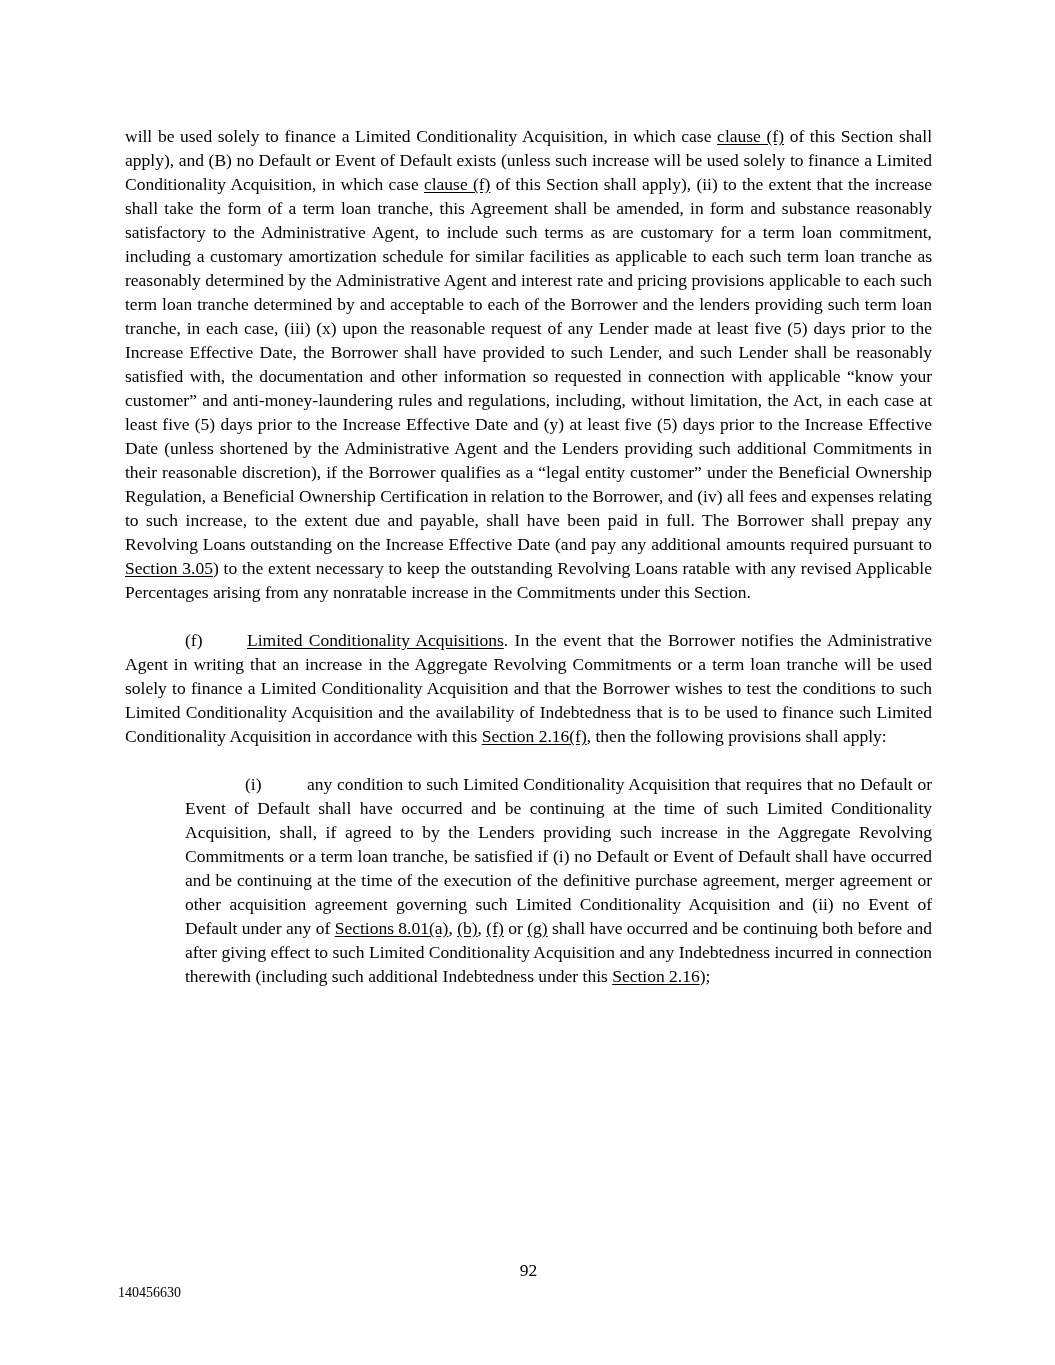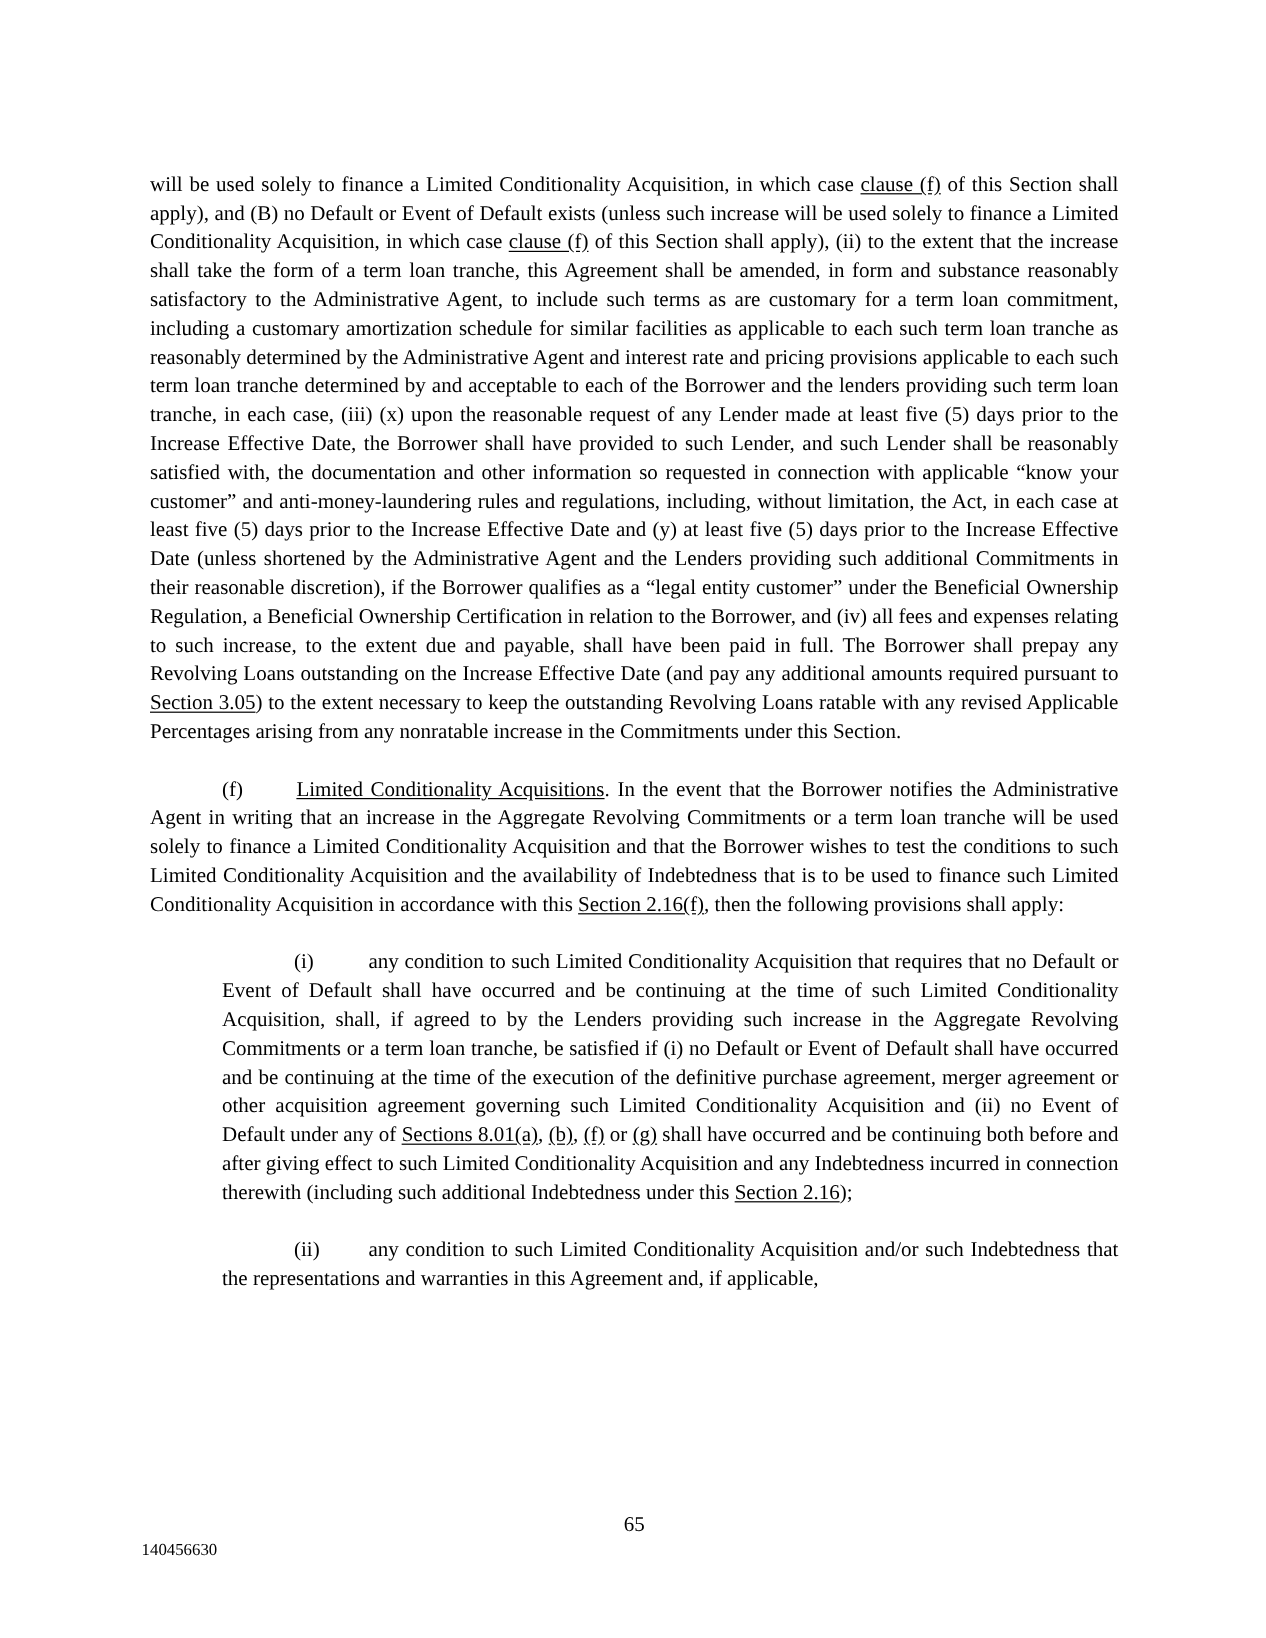--- a/index.html
+++ b/index.html
@@ -13,21 +13,20 @@
     overflow: hidden;
   }
   .body-text {
     position: absolute;
     left: 125px;
     top: 124px;
     width: 807px;
     font-size: 17.5px;
     line-height: 24px;
     text-align: justify;
-    margin-top: 17px;
   }
   p.para { margin: 0 0 24px 0; }
   p.para:last-child { margin-bottom: 0; }
   p.lettered { text-indent: 60px; }
   p.sub { margin-left: 60px; text-indent: 60px; }
   .tab-label {
     display: inline-block;
     width: 62px;
     text-indent: 0;
   }
@@ -50,19 +49,18 @@
   }
 </style>
 </head>
 <body>
 
 <div class="page">
   <div class="body-text">
     <p class="para cont"><span>will be used solely to finance a Limited Conditionality Acquisition, in which case </span><span class="u">clause (f)</span><span> of this Section shall apply), and (B) no Default or Event of Default exists (unless such increase will be used solely to finance a Limited Conditionality Acquisition, in which case </span><span class="u">clause (f)</span><span> of this Section shall apply), (ii) to the extent that the increase shall take the form of a term loan tranche, this Agreement shall be amended, in form and substance reasonably satisfactory to the Administrative Agent, to include such terms as are customary for a term loan commitment, including a customary amortization schedule for similar facilities as applicable to each such term loan tranche as reasonably determined by the Administrative Agent and interest rate and pricing provisions applicable to each such term loan tranche determined by and acceptable to each of the Borrower and the lenders providing such term loan tranche, in each case, (iii) (x) upon the reasonable request of any Lender made at least five (5) days prior to the Increase Effective Date, the Borrower shall have provided to such Lender, and such Lender shall be reasonably satisfied with, the documentation and other information so requested in connection with applicable “know your customer” and anti-money-laundering rules and regulations, including, without limitation, the Act, in each case at least five (5) days prior to the Increase Effective Date and (y) at least five (5) days prior to the Increase Effective Date (unless shortened by the Administrative Agent and the Lenders providing such additional Commitments in their reasonable discretion), if the Borrower qualifies as a “legal entity customer” under the Beneficial Ownership Regulation, a Beneficial Ownership Certification in relation to the Borrower, and (iv) all fees and expenses relating to such increase, to the extent due and payable, shall have been paid in full.  The Borrower shall prepay any Revolving Loans outstanding on the Increase Effective Date (and pay any additional amounts required pursuant to </span><span class="u">Section 3.05</span><span>) to the extent necessary to keep the outstanding Revolving Loans ratable with any revised Applicable Percentages arising from any nonratable increase in the Commitments under this Section.</span></p>
     <p class="para lettered"><span class="tab-label">(f)</span><span class="u">Limited Conditionality Acquisitions</span><span>.  In the event that the Borrower notifies the Administrative Agent in writing that an increase in the Aggregate Revolving Commitments or a term loan tranche will be used solely to finance a Limited Conditionality Acquisition and that the Borrower wishes to test the conditions to such Limited Conditionality Acquisition and the availability of Indebtedness that is to be used to finance such Limited Conditionality Acquisition in accordance with this </span><span class="u">Section 2.16(f)</span><span>, then the following provisions shall apply:</span></p>
     <p class="para sub"><span class="tab-label">(i)</span><span>any condition to such Limited Conditionality Acquisition that requires that no Default or Event of Default shall have occurred and be continuing at the time of such Limited Conditionality Acquisition, shall, if agreed to by the Lenders providing such increase in the Aggregate Revolving Commitments or a term loan tranche, be satisfied if (i) no Default or Event of Default shall have occurred and be continuing at the time of the execution of the definitive purchase agreement, merger agreement or other acquisition agreement governing such Limited Conditionality Acquisition and (ii) no Event of Default under any of </span><span class="u">Sections 8.01(a)</span><span>, </span><span class="u">(b)</span><span>, </span><span class="u">(f)</span><span> or </span><span class="u">(g)</span><span> shall have occurred and be continuing both before and after giving effect to such Limited Conditionality Acquisition and any Indebtedness incurred in connection therewith (including such additional Indebtedness under this </span><span class="u">Section 2.16</span><span>);</span></p>
-    <p class="para sub"><span class="tab-label">(ii)</span><span>any condition to such Limited Conditionality Acquisition and/or such Indebtedness that the representations and warranties in this Agreement and, if applicable,</span></p>
   </div>
 
-  <div class="footer-pagenum">65</div>
+  <div class="footer-pagenum">92</div>
 
   <div class="footer-docid">140456630</div>
 </div>
 
 </body></html>

